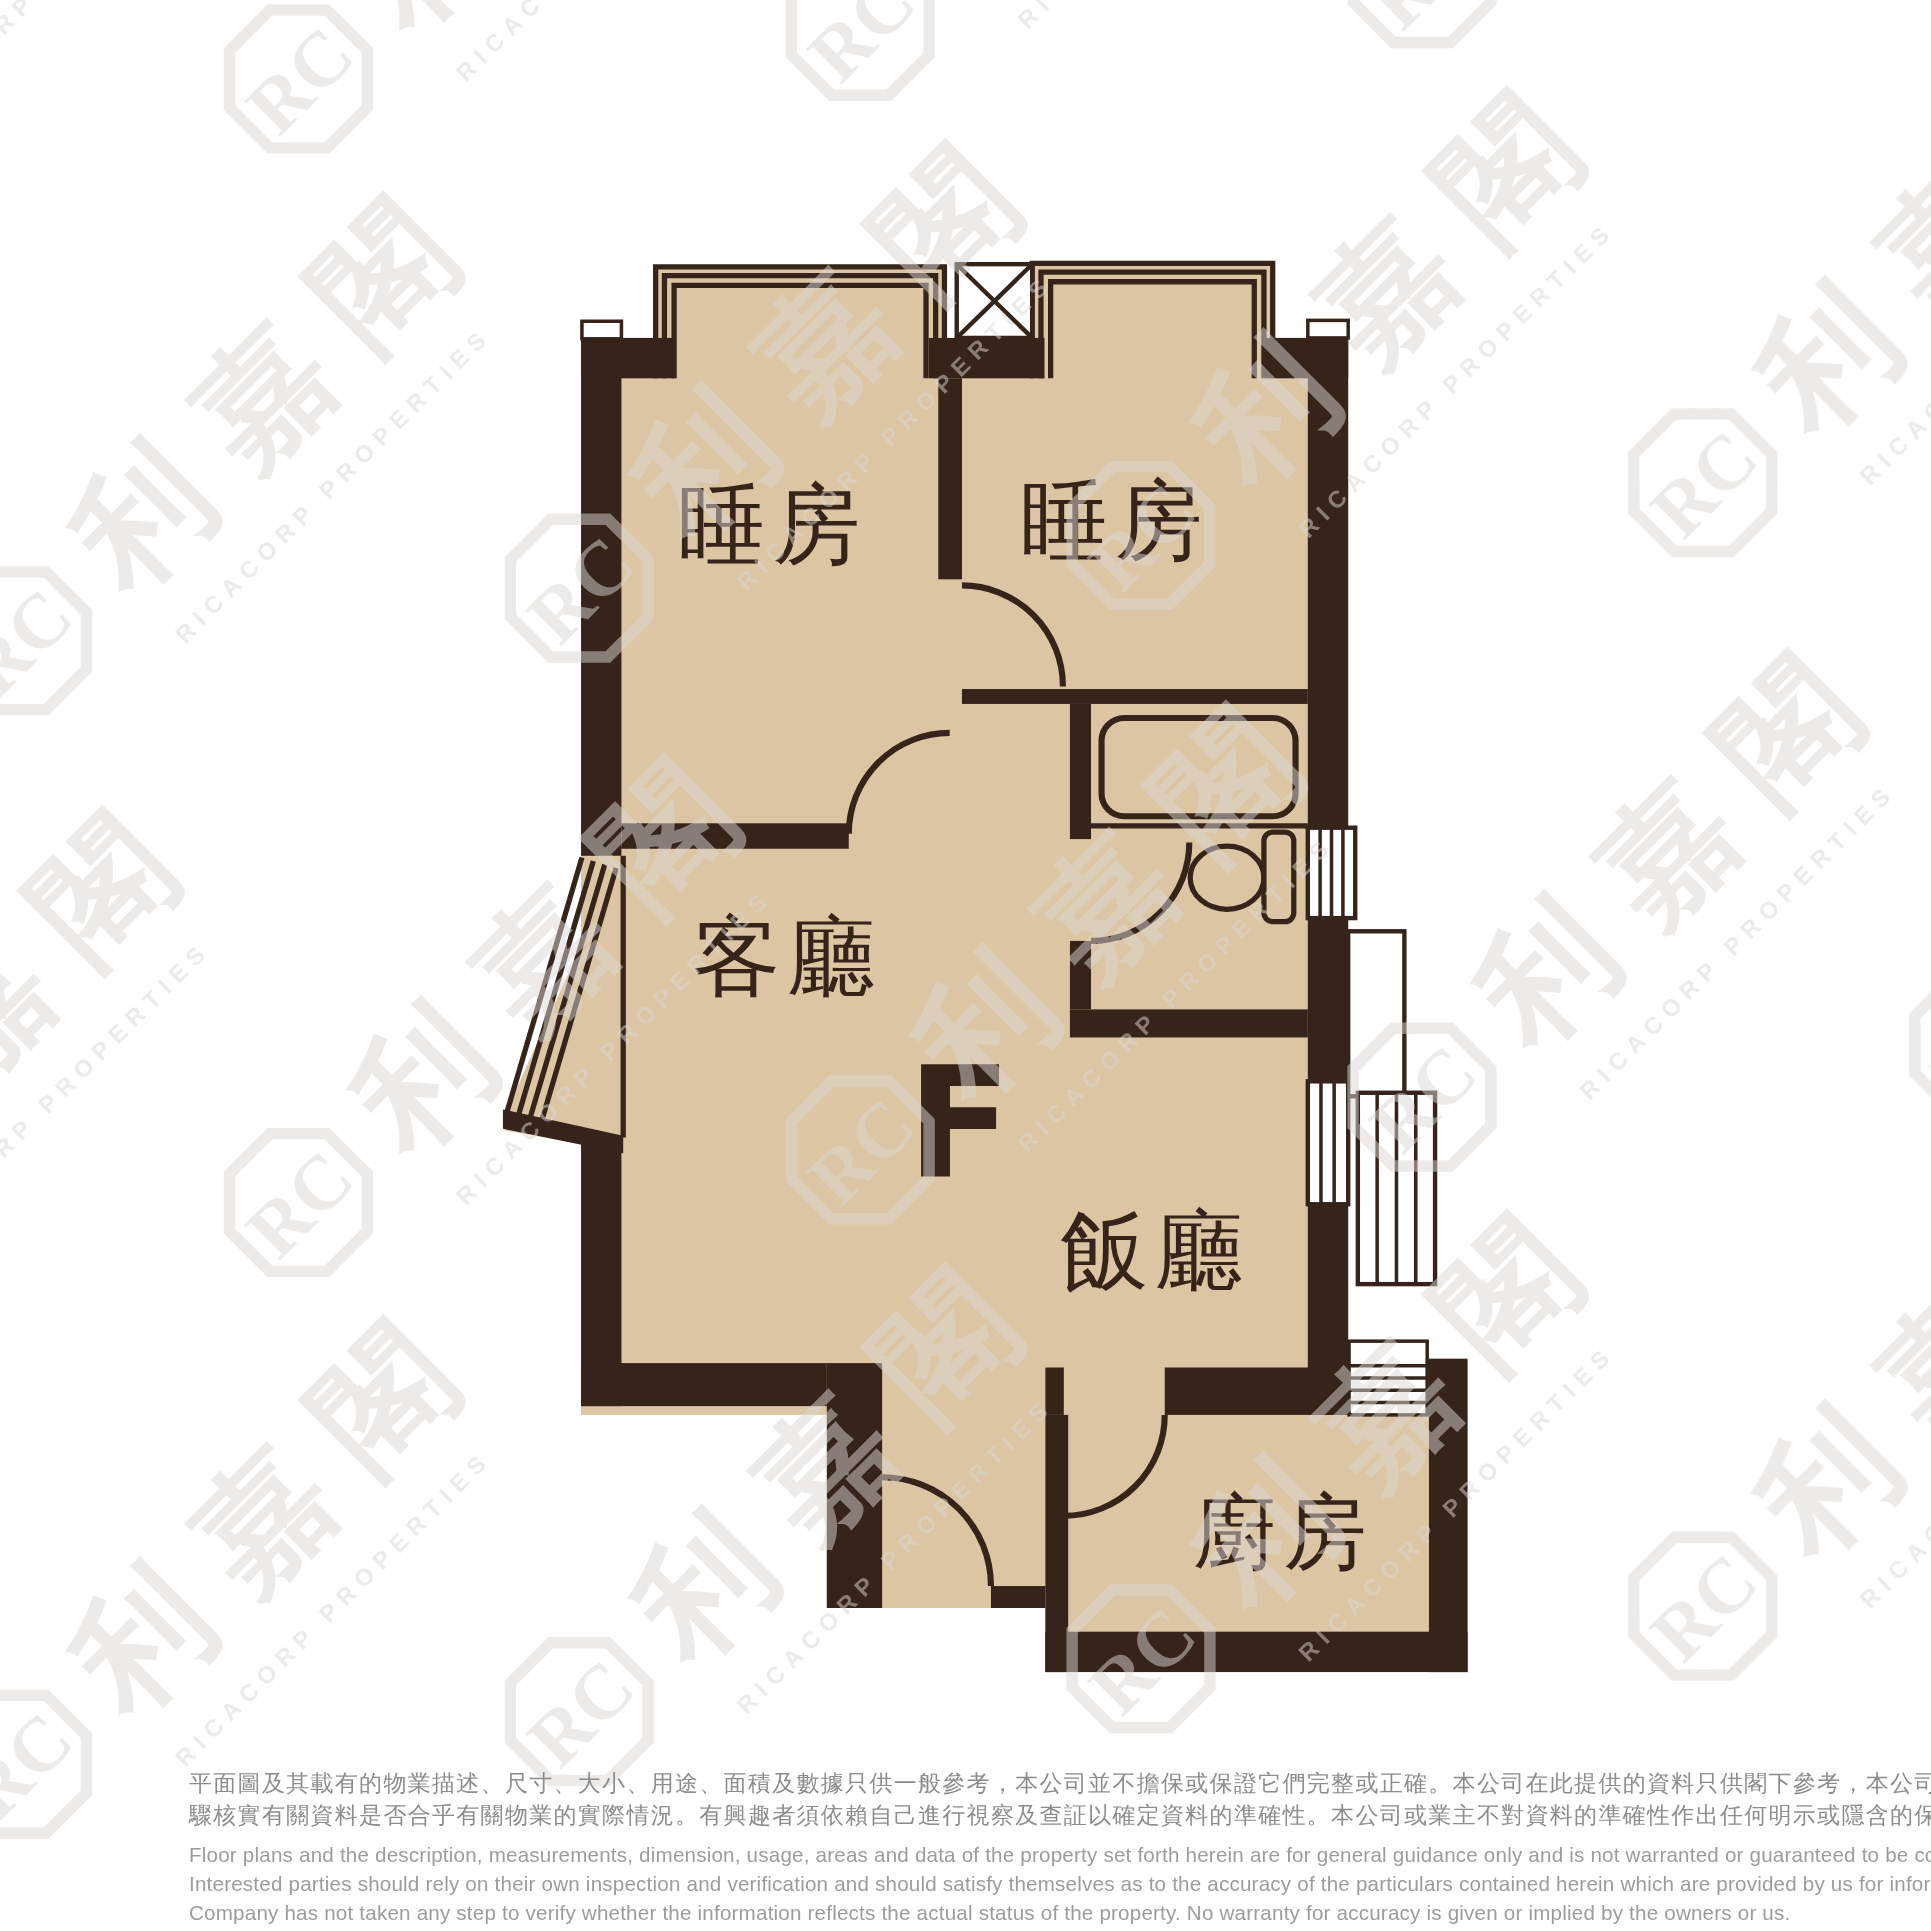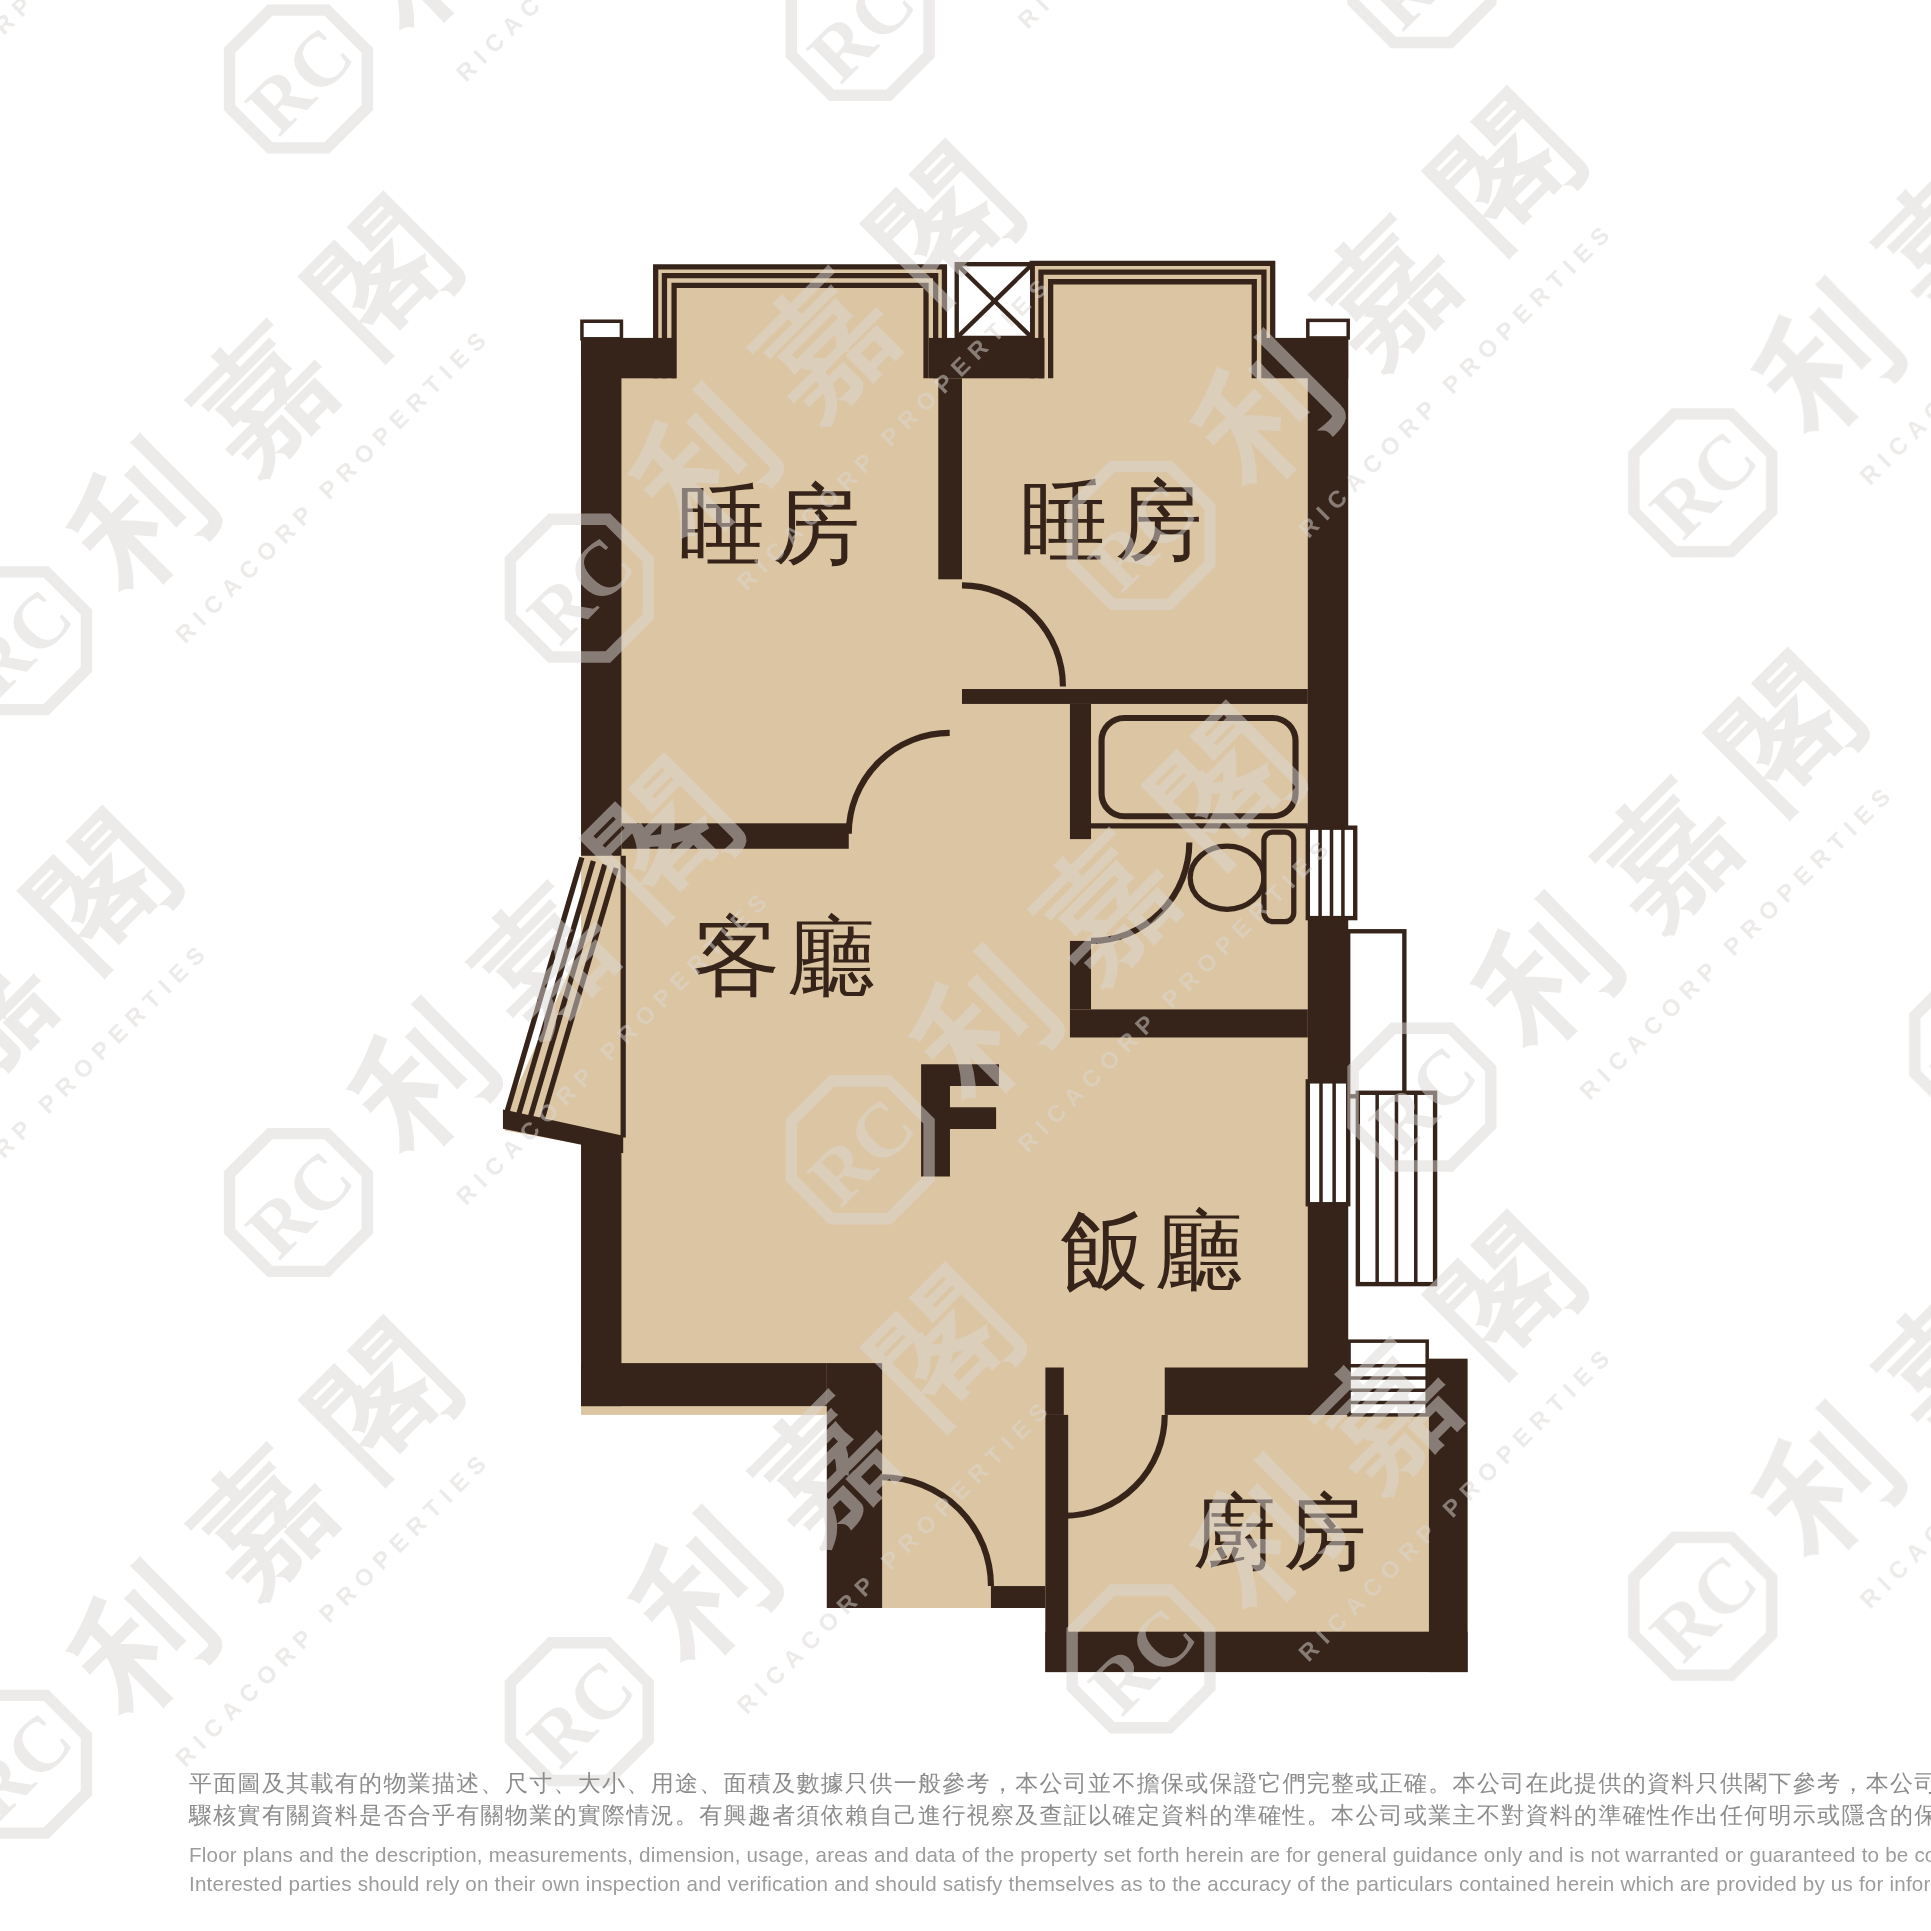--- a/index.html
+++ b/index.html
@@ -255,15 +255,16 @@
           <text x="125" y="52" font-size="150" letter-spacing="45" fill="#dbd7d3" class="wm-cjk">利嘉閣</text>
           <text x="132" y="138" font-size="27" fill="#dbd7d3" class="wm-en">RICACORP PROPERTIES</text>
         </g>
       </g>
   </svg>
 
   <div class="disclaimer disc-cn" style="top:1768px;">平面圖及其載有的物業描述、尺寸、大小、用途、面積及數據只供一般參考，本公司並不擔保或保證它們完整或正確。本公司在此提供的資料只供閣下參考，本公司並無採取任何步</div>
   <div class="disclaimer disc-cn" style="top:1800px;">驟核實有關資料是否合乎有關物業的實際情況。有興趣者須依賴自己進行視察及查証以確定資料的準確性。本公司或業主不對資料的準確性作出任何明示或隱含的保證。</div>
   <div class="disclaimer disc-en" style="top:1843px;">Floor plans and the description, measurements, dimension, usage, areas and data of the property set forth herein are for general guidance only and is not warranted or guaranteed to be complete or correct.</div>
   <div class="disclaimer disc-en" style="top:1872px;">Interested parties should rely on their own inspection and verification and should satisfy themselves as to the accuracy of the particulars contained herein which are provided by us for information only.  Our</div>
+  <div class="disclaimer disc-en" style="top:1901px;">Company has not taken any step to verify whether the information reflects the actual status of the property.  No warranty for accuracy is given or implied by the owners or us.</div>
 
 </div>
 
 
 </body></html>

